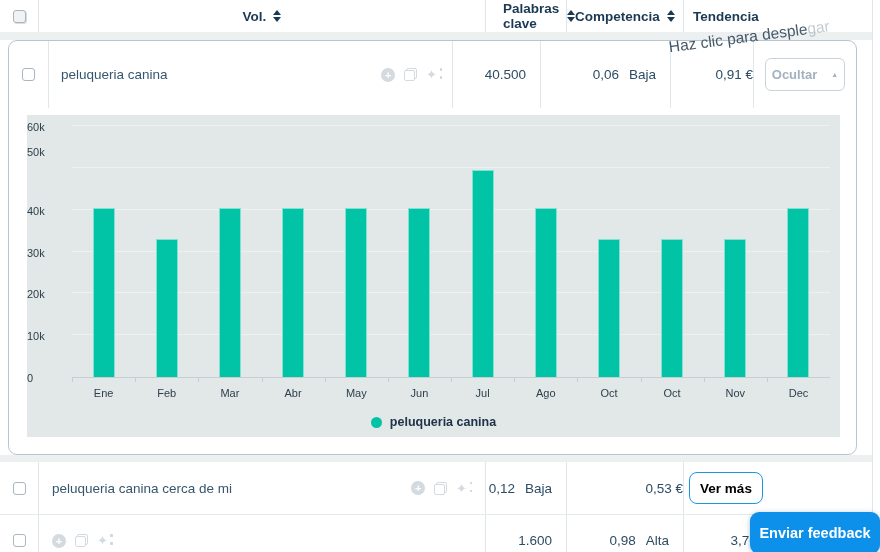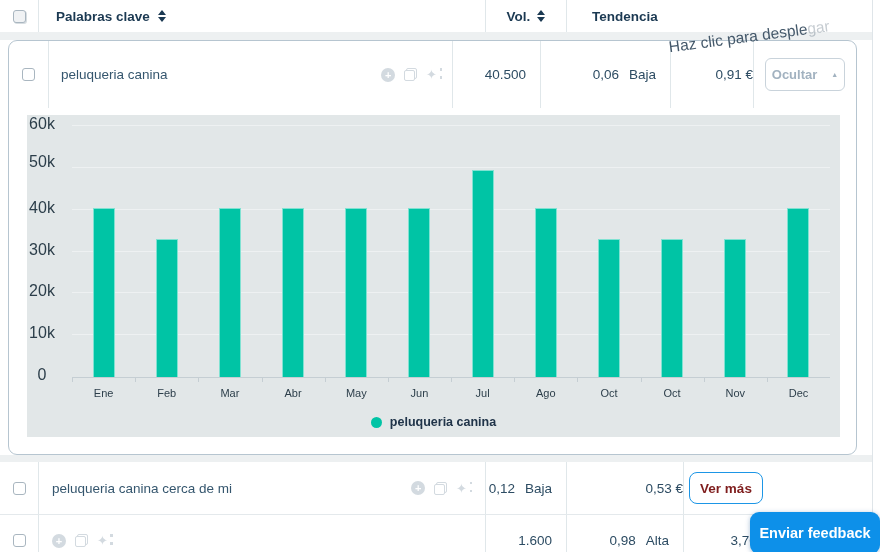--- a/index.html
+++ b/index.html
@@ -55,27 +55,27 @@
   .icon-sparkle { position:relative; color:#d3dae0; font-size:13px; line-height:13px; cursor:pointer; }
   .icon-sparkle::after { content:''; position:absolute; width:2.5px; height:2.5px; background:#d3dae0;
     top:0; right:-5px; box-shadow:0 8px 0 #d3dae0; }
 
   .btn-ocultar { width:80px; height:33px; background:#fff; border:1px solid #c9d3db; border-radius:6px;
     color:#a2b2c0; font-weight:bold; font-size:13px; display:flex; align-items:center; justify-content:center;
     gap:14px; cursor:pointer; font-family:"Liberation Sans", sans-serif; }
   .btn-ocultar .caret { font-size:7px; line-height:7px; }
 
   .btn-vermas { width:74px; height:32px; background:#fff; border:1.5px solid #1d96e6; border-radius:8px;
-    color:#7f1d1d; font-weight:bold; font-size:13.5px; display:flex; align-items:center; justify-content:center;
+    color:#000000; font-weight:bold; font-size:13.5px; display:flex; align-items:center; justify-content:center;
     cursor:pointer; font-family:"Liberation Sans", sans-serif; }
 
   
   #chart-panel { position:relative; margin:7px 16px 0 18px; height:322px; background:#e2e7e8; }
   #y-axis { position:absolute; left:0; top:12px; width:30px; height:251px; }
-  .ylab { position:absolute; right:0; font-size:16px; color:#2c3e4a; width:30px; text-align:center; }
+  .ylab { position:absolute; right:0; font-size:11px; color:#2c3e4a; width:30px; text-align:left; }
   #plot-area { position:absolute; left:45px; right:10px; top:12px; height:251px; border-bottom:1px solid #c5ced3; }
   .gridline { position:absolute; left:0; right:0; height:1px; background:#eef1f2; }
   #bars { position:absolute; left:0; right:0; top:0; bottom:0; display:flex; align-items:flex-end; z-index:2; }
   .barcell { flex:1; display:flex; justify-content:center; align-items:flex-end; height:100%; }
   .bar { width:22px; border:1px solid rgba(255,255,255,0.5); border-bottom:none; }
   #x-axis-labels { position:absolute; left:45px; right:10px; top:268px; height:18px; display:flex; }
   .xcell { flex:1; text-align:center; font-size:11px; color:#2c3e4a; position:relative; padding-top:4px; }
   .xcell::before { content:''; position:absolute; left:0; top:-5px; width:1px; height:4px; background:#c5ced3; }
   #legend { position:absolute; left:0; right:0; bottom:8px; display:flex; justify-content:center; align-items:center; gap:8px; }
   #legend-dot { width:11px; height:11px; border-radius:50%; }
@@ -100,29 +100,36 @@
 </style>
 </head>
 <body>
 
 <div id="viewport">
 
   <div id="table-header" class="grid-row">
     <div class="cell chk-cell">
       <input type="checkbox" class="chk" style="">
     </div>
+    <div class="cell hdr-center v-line">
+      <span>Vol.</span>
+      <span class="sort">
+          <i class="up"></i>
+          <i class="dn"></i>
+        </span>
+    </div>
     <div class="cell hdr-keyword v-line">
       <span>Palabras clave</span>
       <span class="sort">
           <i class="up"></i>
           <i class="dn"></i>
         </span>
     </div>
     <div class="cell hdr-center v-line">
-      <span>Vol.</span>
+      <span>Competencia</span>
       <span class="sort">
           <i class="up"></i>
           <i class="dn"></i>
         </span>
     </div>
     <div class="cell hdr-center v-line">
       <span>Tendencia</span>
     </div>
   </div>
 
@@ -161,21 +168,21 @@
       </div>
     </div>
 
     <div id="chart-panel">
       <div id="y-axis">
           <div class="ylab" style="bottom: -6px;">0</div>
           <div class="ylab" style="bottom: 35.8333px;">10k</div>
           <div class="ylab" style="bottom: 77.6667px; margin-top: 32px;">20k</div>
           <div class="ylab" style="bottom: 119.5px;">30k</div>
           <div class="ylab" style="bottom: 161.333px;">40k</div>
-          <div class="ylab" style="bottom: 207px; margin-left: 25px;">50k</div>
+          <div class="ylab" style="bottom: 220px; margin-left: 25px;">50k</div>
           <div class="ylab" style="bottom: 245px;">60k</div>
         </div>
       <div id="plot-area">
         <div class="gridline" style="bottom: 41.8333px;"></div>
           <div class="gridline" style="bottom: 83.6667px;"></div>
           <div class="gridline" style="bottom: 125.5px;"></div>
           <div class="gridline" style="bottom: 167.333px;"></div>
           <div class="gridline" style="bottom: 209.167px;"></div>
           <div class="gridline" style="bottom: 251px;"></div>
           <div id="bars">

